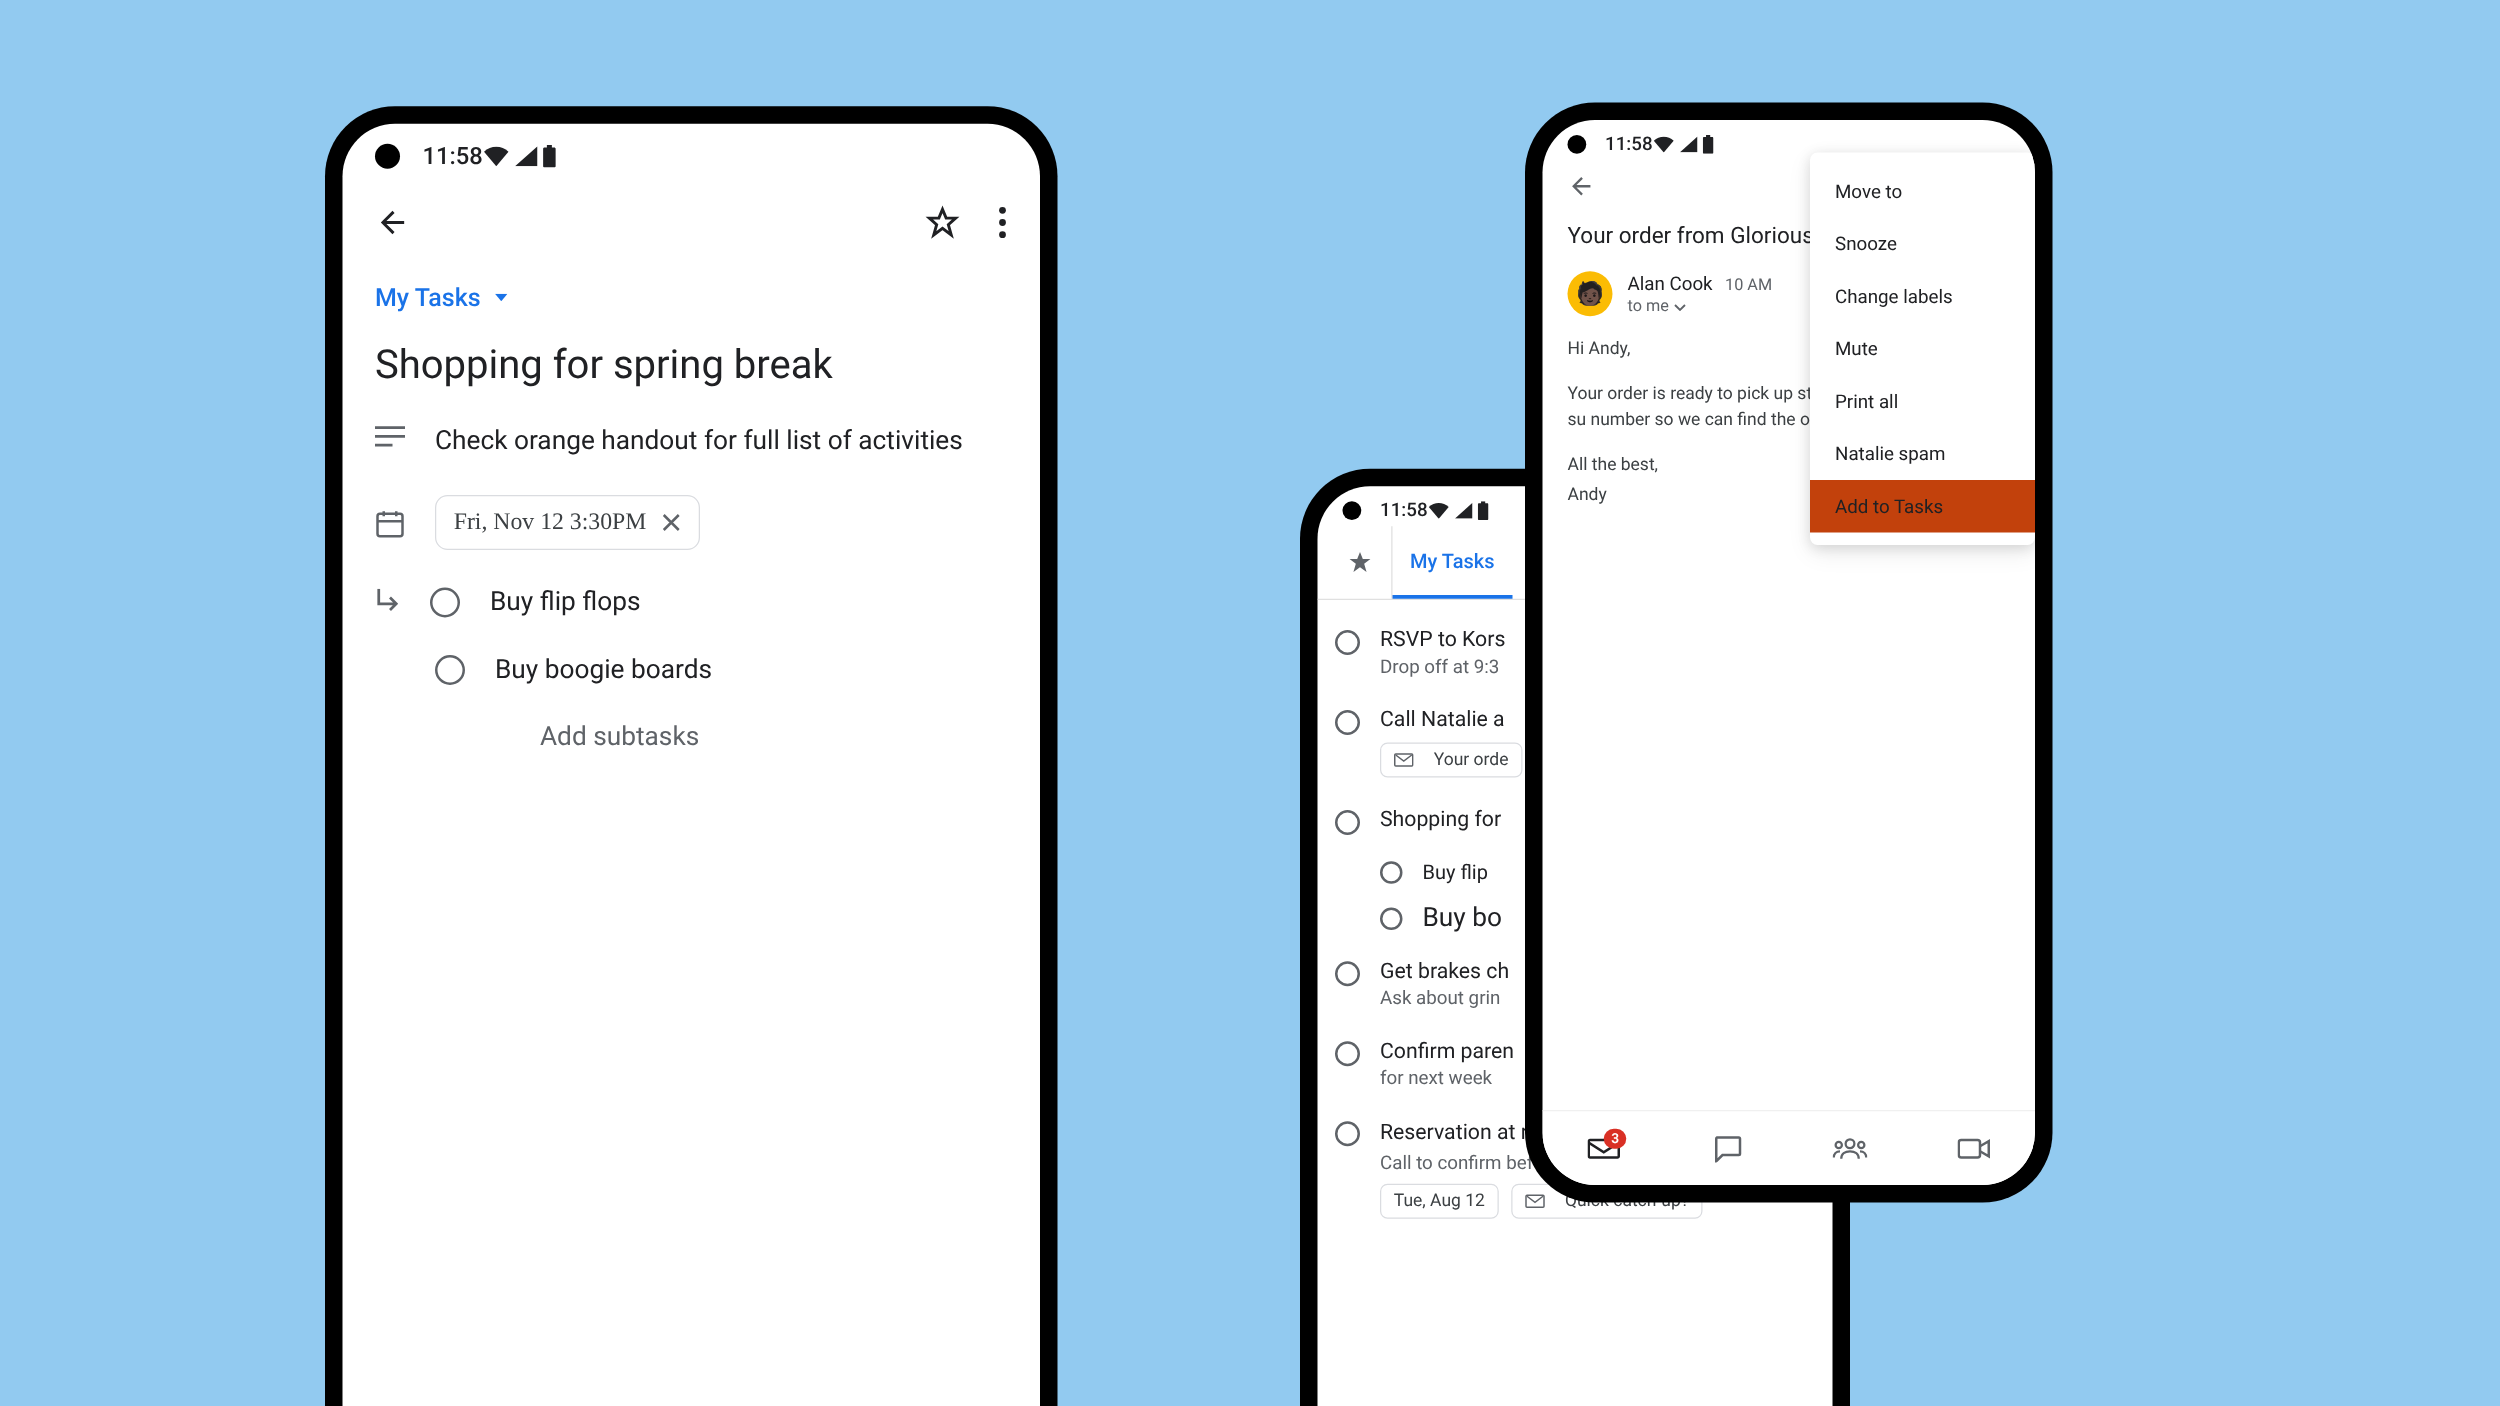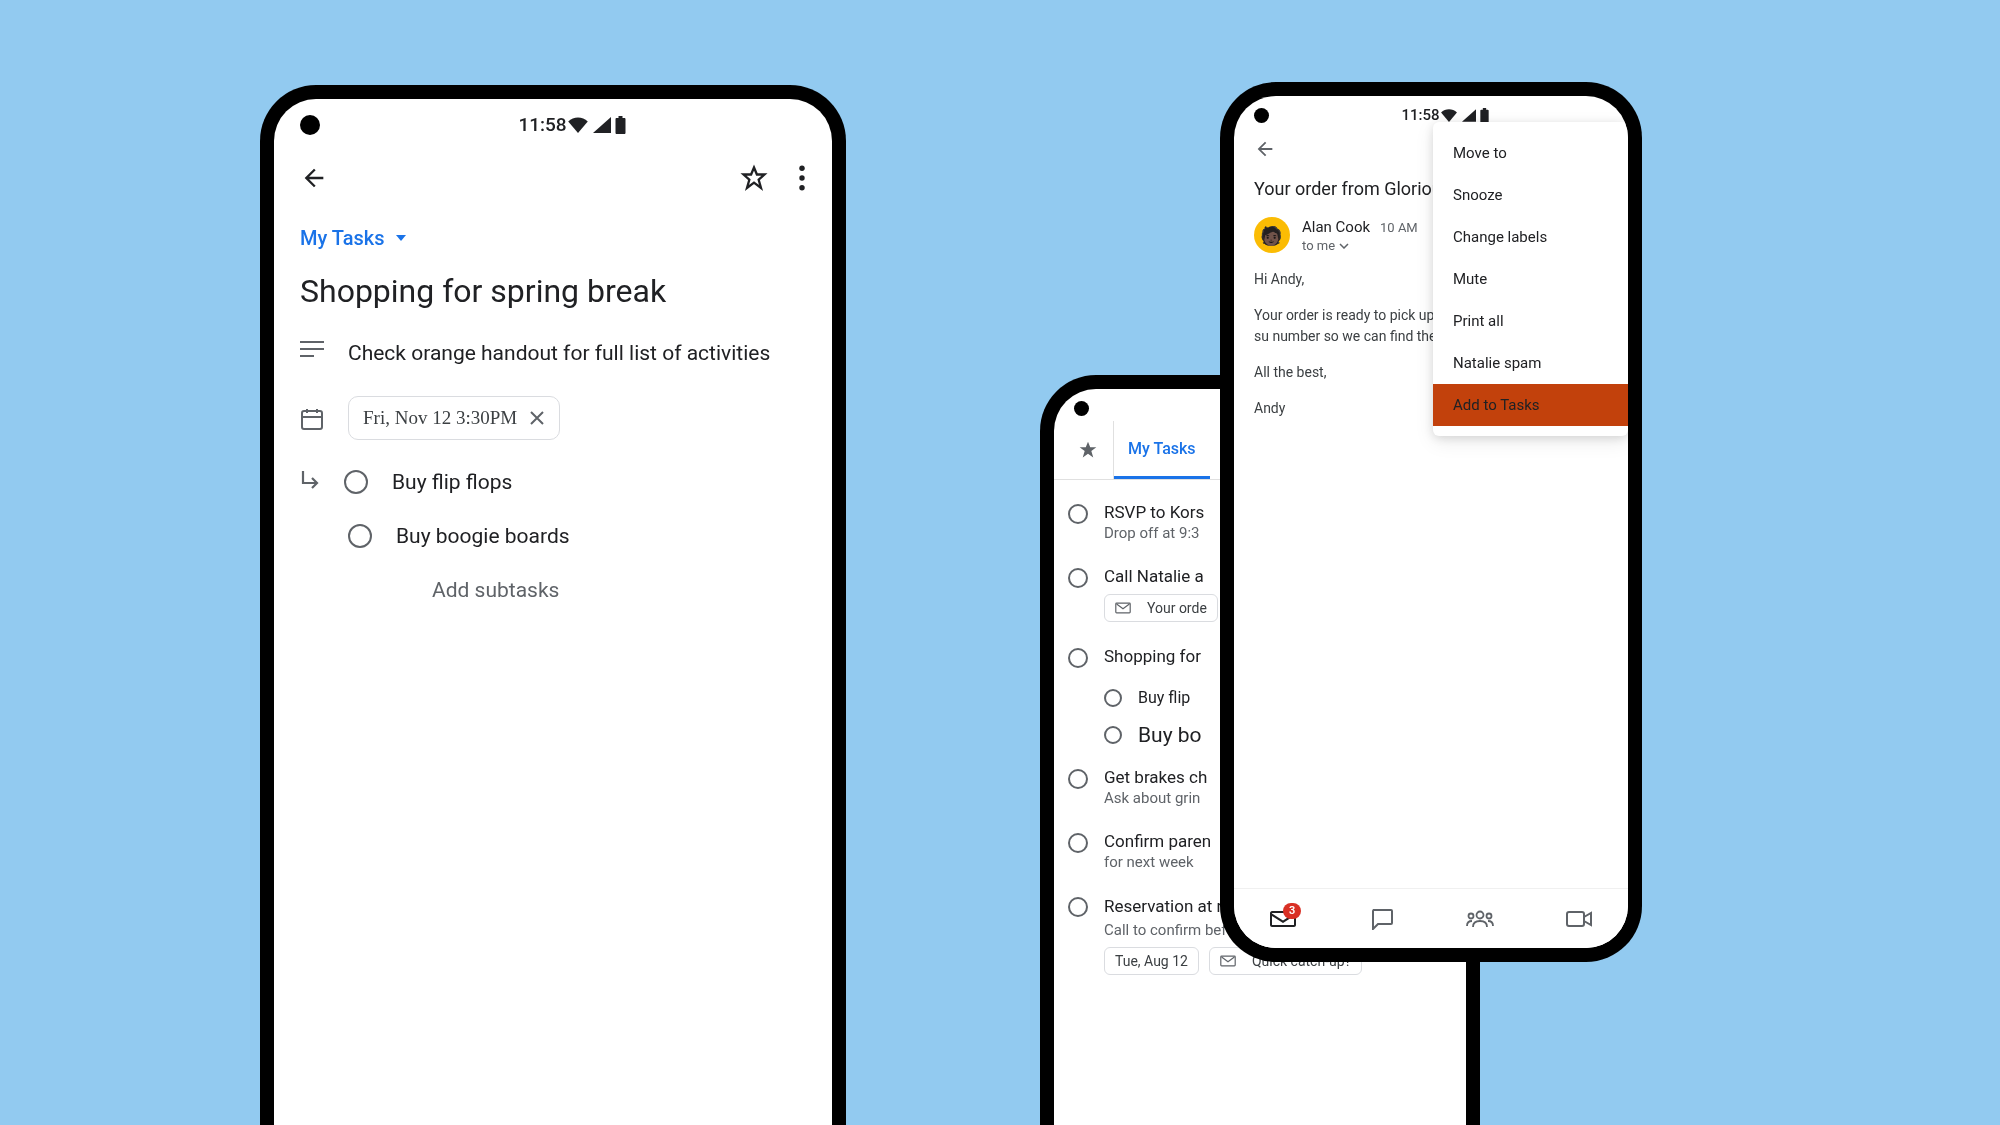--- a/index.html
+++ b/index.html
@@ -31,21 +31,21 @@
     height: 20px;
     background: #000;
     border-radius: 50%;
     top: 16px;
     left: 26px;
     z-index: 10;
   }
   .camera.small { width: 15px; height: 15px; top: 12px; left: 20px; }
   .status-bar {
     display: flex;
-    justify-content: center;
+    justify-content: flex-start;
     align-items: center;
     padding: 14px 26px 6px 64px;
     font-size: 19px;
     font-weight: 500;
     color: #202124;
   }
   .status-bar.small { font-size: 15px; padding: 10px 22px 4px 50px; }
   .status-icons { display: flex; gap: 4px; align-items: center; }
 
   
@@ -95,21 +95,21 @@
   .p3-sender-info { flex: 1; }
   .p3-sender-name { font-size: 15px; color: #202124; }
   .p3-sender-time { font-size: 13px; color: #5f6368; margin-left: 6px; }
   .p3-to { font-size: 13px; color: #5f6368; display: flex; align-items: center; gap: 4px; margin-top: 2px; }
   .p3-body { font-size: 14px; color: #3c4043; line-height: 1.55; }
   .p3-body p { margin-bottom: 14px; }
   .p3-menu {
     position: absolute;
     top: -6px;
     right: 0;
-    width: 195px;
+    width: 180px;
     background: #fff;
     border-radius: 6px;
     box-shadow: 0 2px 10px rgba(0,0,0,0.12), 0 6px 20px rgba(0,0,0,0.08);
     padding: 10px 0;
     z-index: 20;
   }
   .p3-menu-item { padding: 12px 20px; font-size: 15px; color: #202124; }
   .p3-menu-item.highlight { background: #c2410c; }
   .p3-bottom-nav {
     position: absolute;
@@ -387,21 +387,21 @@
             <svg width="10" height="6" viewBox="0 0 10 6">
                 <path fill="none" stroke="#5f6368" stroke-width="1.5" d="M1 1l4 4 4-4"></path>
               </svg>
           </div>
         </div>
       </div>
 
       <div class="p3-body">
         <p>Hi Andy,</p>
         <p>Your order is ready to pick up store in Chelsea. Please be su number so we can find the or</p>
-        <p style="margin-bottom:14px">All the best,</p>
+        <p style="margin-bottom:2px">All the best,</p>
         <p>Andy</p>
       </div>
 
       <div class="p3-menu">
         <div class="p3-menu-item">Move to</div>
         <div class="p3-menu-item">Snooze</div>
         <div class="p3-menu-item">Change labels</div>
         <div class="p3-menu-item">Mute</div>
         <div class="p3-menu-item">Print all</div>
         <div class="p3-menu-item">Natalie spam</div>

